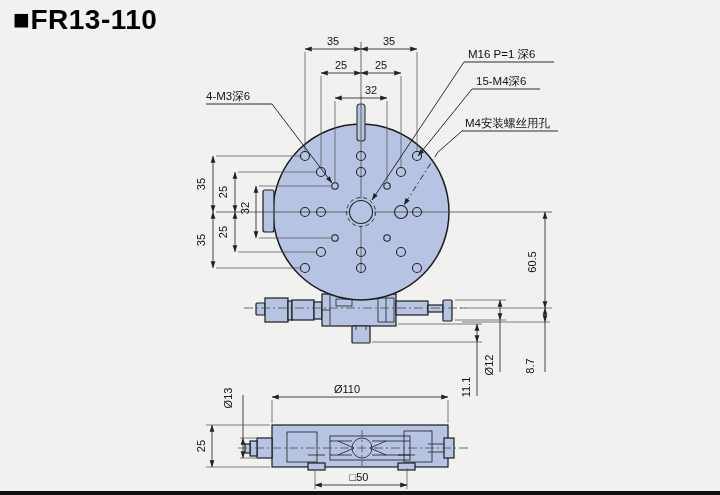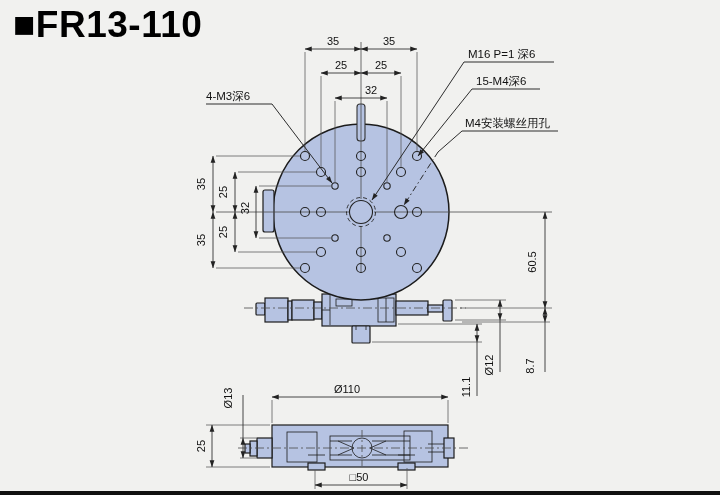--- a/index.html
+++ b/index.html
@@ -1,18 +1,18 @@
 <!DOCTYPE html>
 <html><head>
 <meta charset="utf-8">
 <style>
   html,body{margin:0;padding:0;background:#e8e8e6;}
   #stage{position:relative;width:720px;height:495px;background:#f1f1ef;overflow:hidden;
          font-family:"Liberation Sans","DejaVu Sans",sans-serif;}
-  #title{position:absolute;left:13px;top:4px;font-size:37px;font-weight:bold;color:#000;
+  #title{position:absolute;left:13px;top:4px;font-size:28px;font-weight:bold;color:#000;
          letter-spacing:0.5px;}
   #footer-bar{position:absolute;left:0;bottom:0;width:720px;height:4px;background:#101010;}
   svg{position:absolute;left:0;top:0;}
   svg text{font-family:"Liberation Sans","DejaVu Sans",sans-serif;}
   .dimtxt{font-size:11px;fill:#111;}
   .callout{font-size:11.5px;fill:#111;}
 </style>
 </head>
 <body>
 

